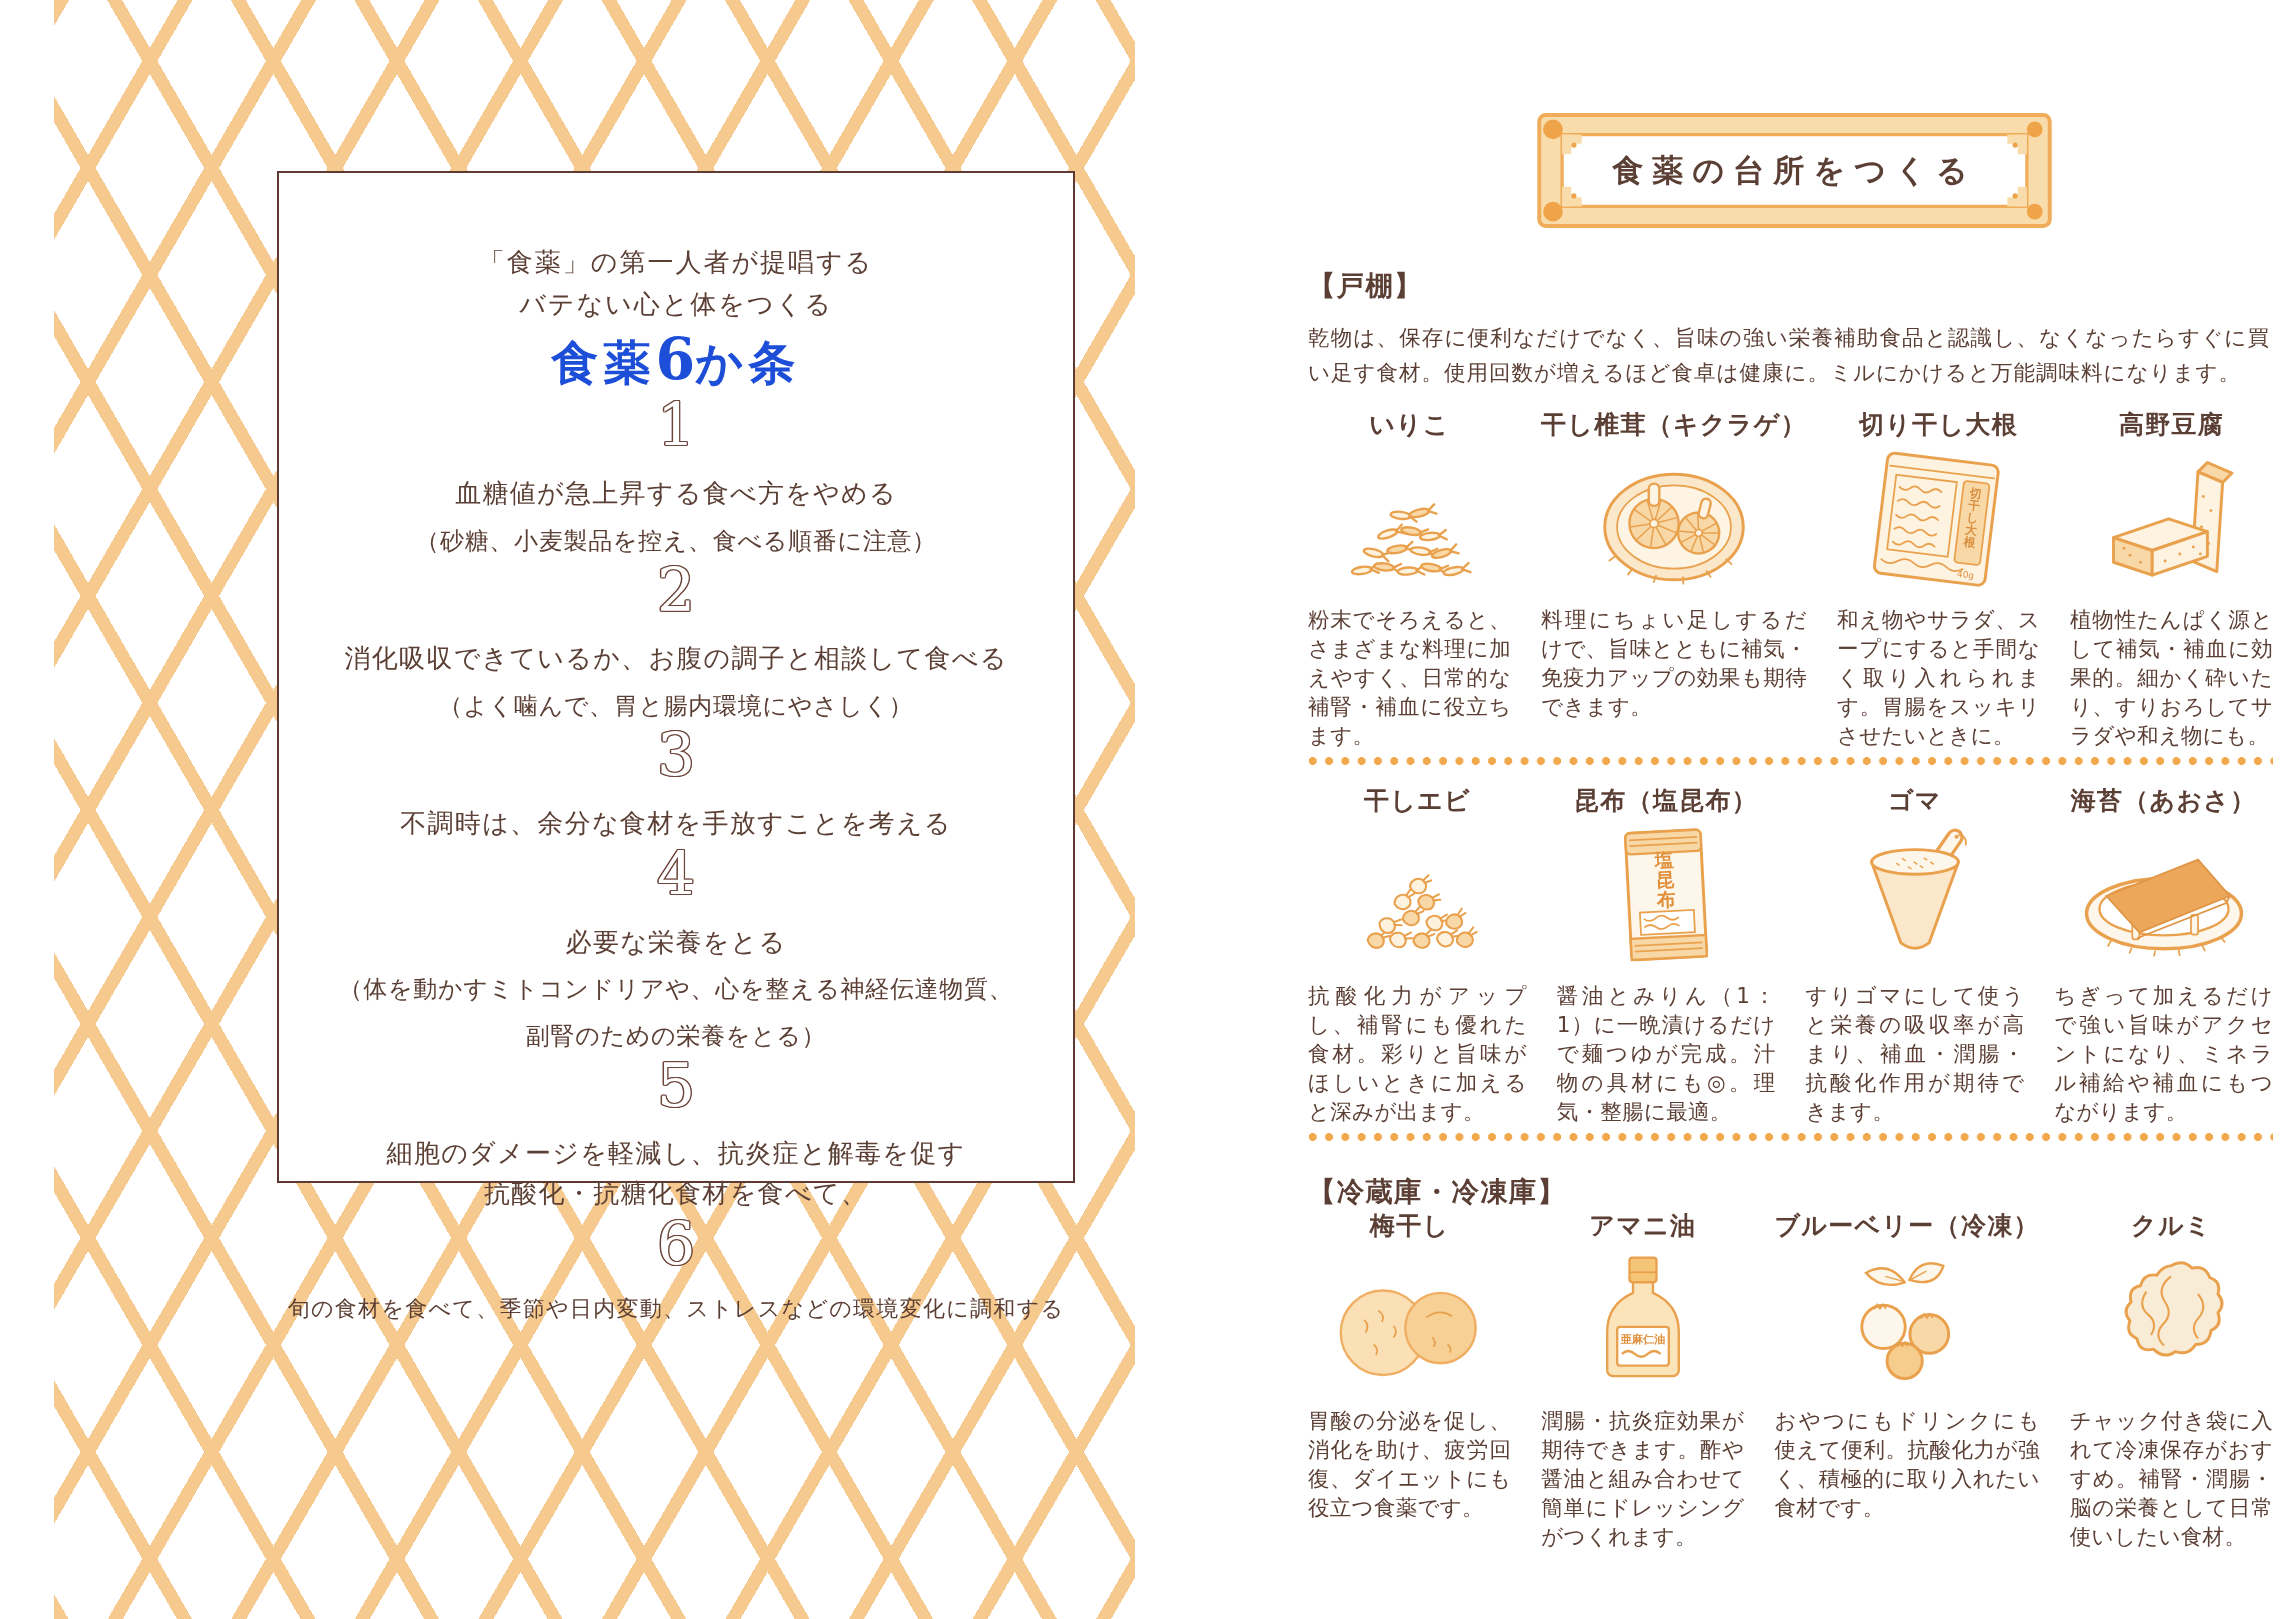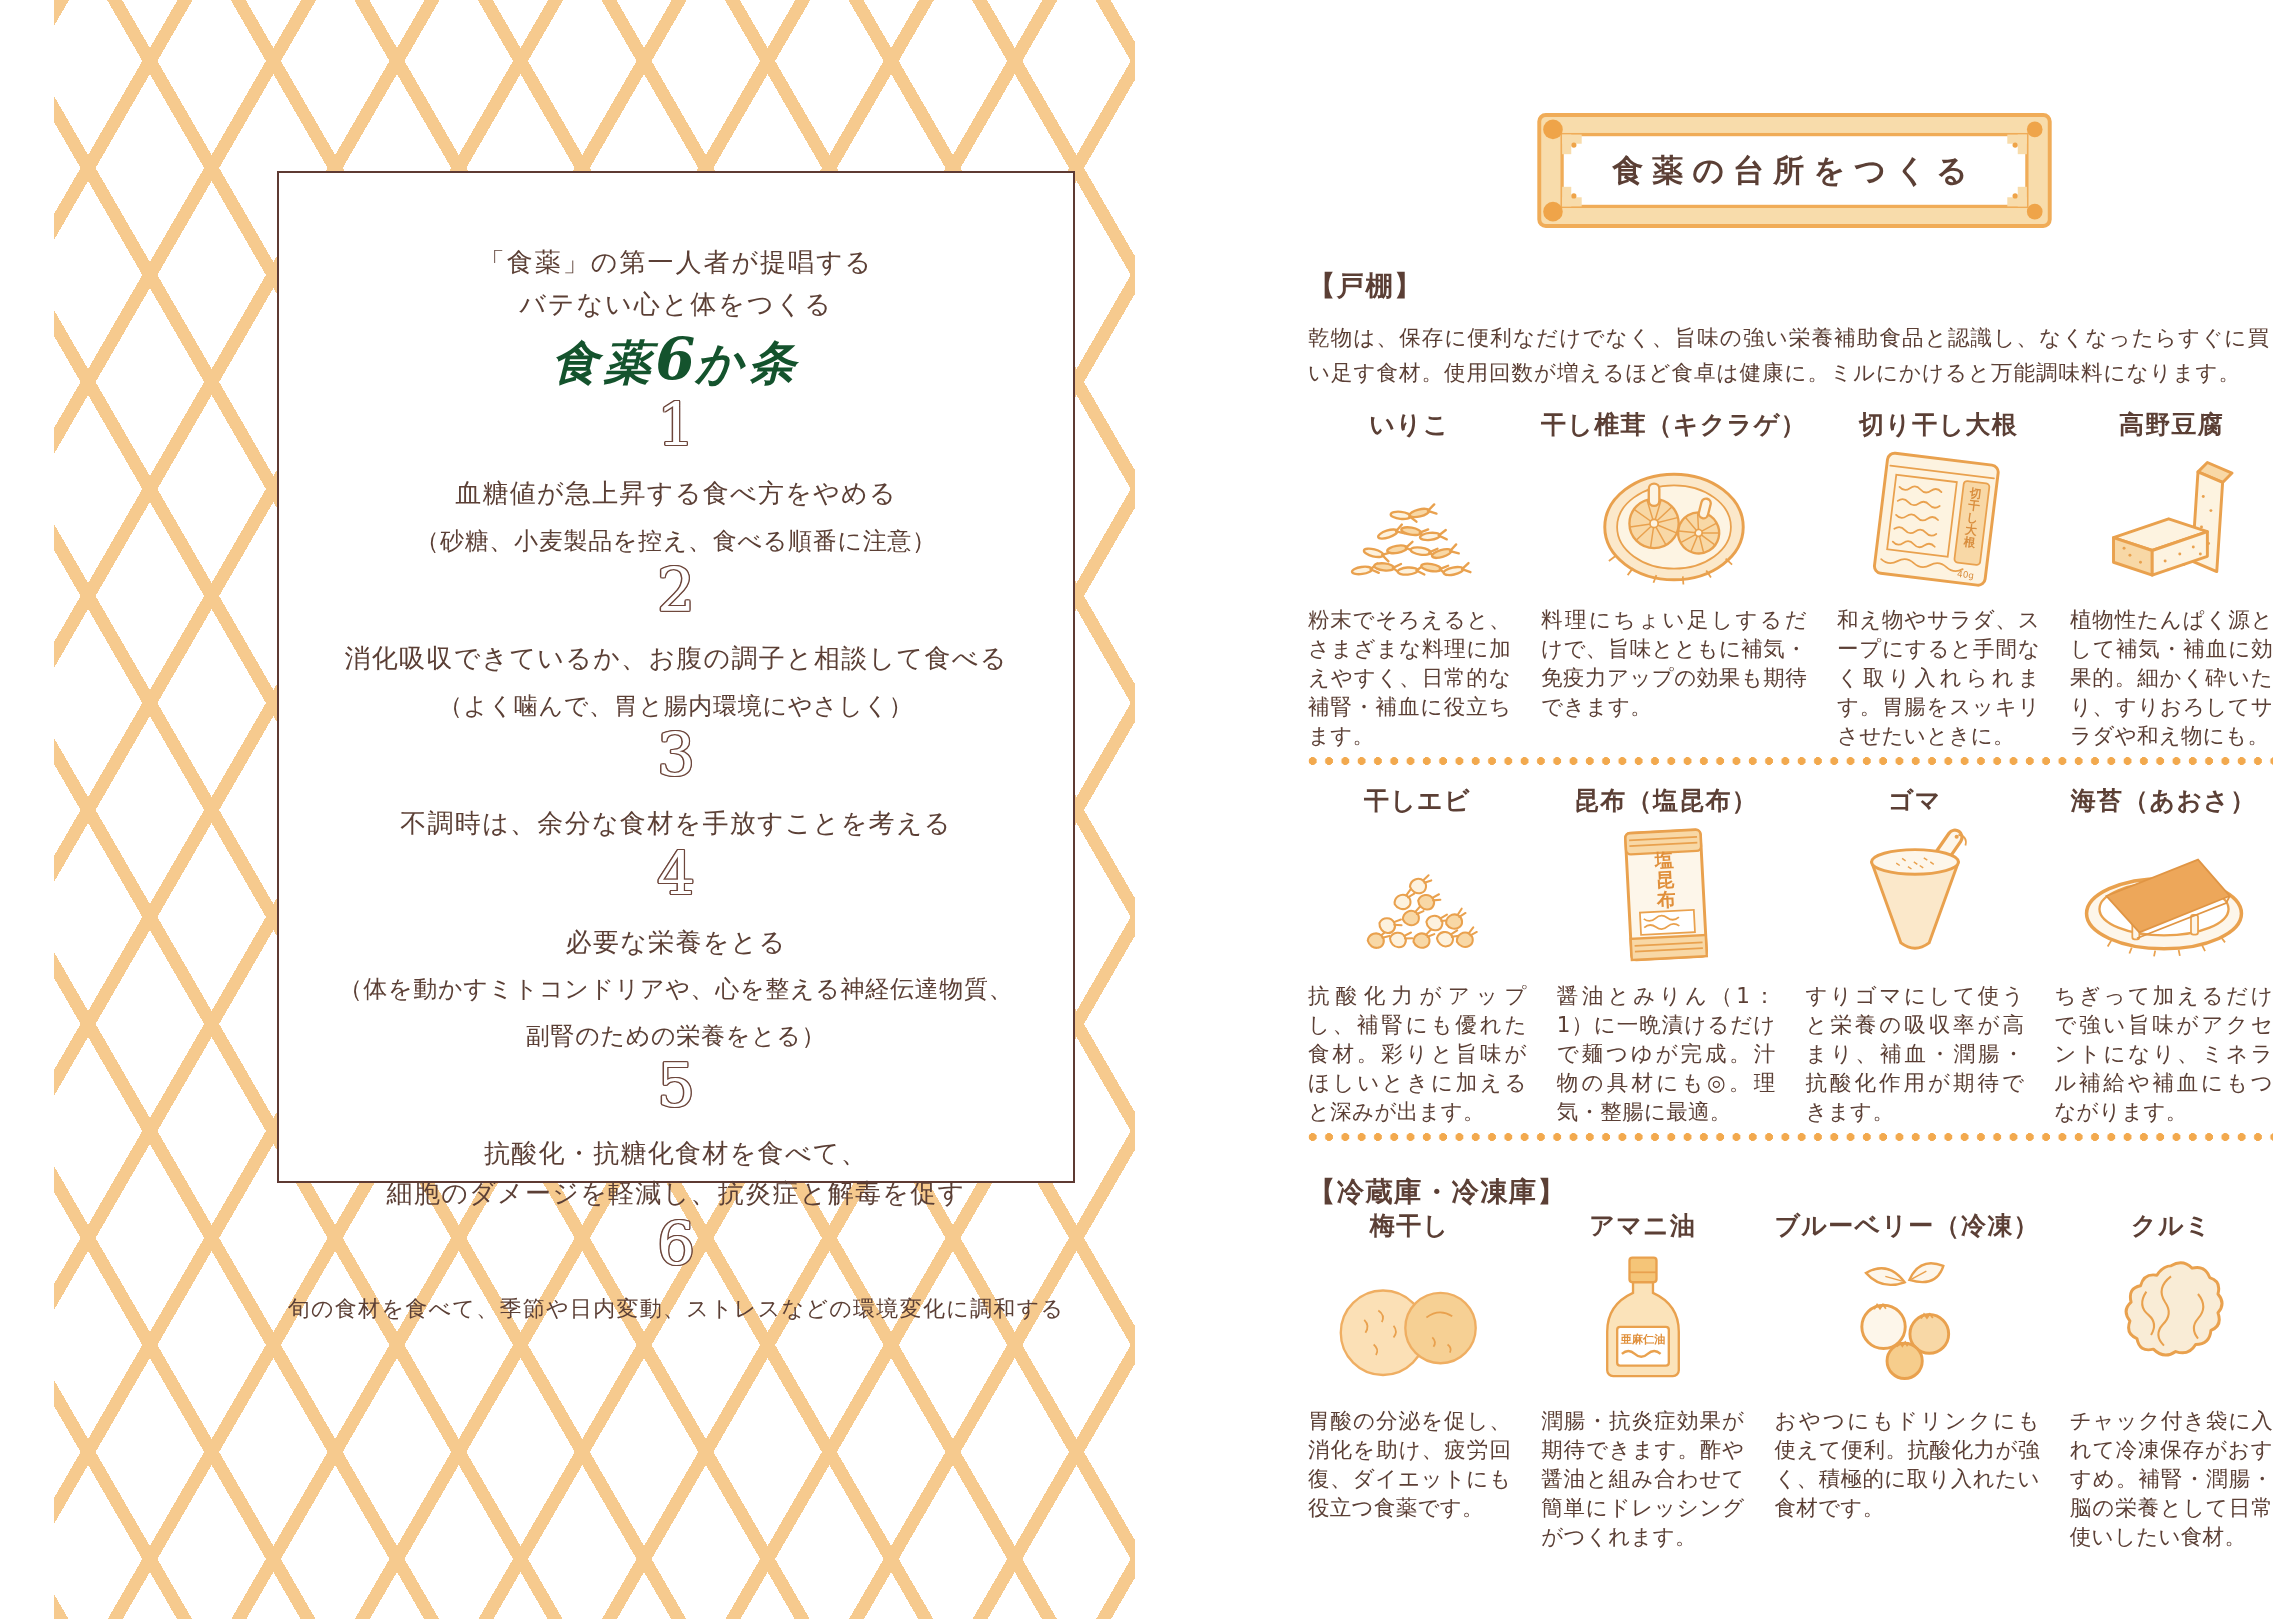--- a/index.html
+++ b/index.html
@@ -19,21 +19,21 @@
       repeating-linear-gradient(120deg, #f6ca8e 0px, #f6ca8e 13px, rgba(0,0,0,0) 13px, rgba(0,0,0,0) 107px);
   }
   .rule-box{
     position:absolute;left:277px;top:171px;width:798px;height:1012px;
     box-sizing:border-box;background:#ffffff;border:2px solid #5e3a33;
     display:flex;flex-direction:column;justify-content:space-between;
     align-items:center;text-align:center;
     padding:69px 0 75px 0;
   }
   .box-intro-line{font-size:26px;letter-spacing:2px;line-height:1.6;white-space:nowrap;}
-  .box-title{font-size:47px;font-weight:bold;letter-spacing:5.2px;color:#14532d;white-space:nowrap;font-style:italic;}
+  .box-title{font-size:47px;font-weight:bold;letter-spacing:5.2px;color:#1d4ed8;white-space:nowrap;}
   .box-title .t-num{font-family:"DejaVu Serif",serif;font-size:57px;letter-spacing:0;}
   .rule{display:flex;flex-direction:column;align-items:center;}
   .rule-num{
     font-family:"DejaVu Serif",serif;font-size:60px;line-height:1;color:#ffffff;
     text-shadow:1.4px 0 0 #6d463b,-1.4px 0 0 #6d463b,0 1.4px 0 #6d463b,0 -1.4px 0 #6d463b,
                 1px 1px 0 #6d463b,-1px 1px 0 #6d463b,1px -1px 0 #6d463b,-1px -1px 0 #6d463b;
     margin-bottom:18.3px;
   }
   .rule-line{font-size:26px;letter-spacing:1.3px;line-height:1.55;white-space:nowrap;}
   .rule-line.small{font-size:22px;}
@@ -105,22 +105,22 @@
 
       <div class="rule">
         <div class="rule-num">4</div>
         <div class="rule-line">必要な栄養をとる</div>
         <div class="rule-note">（体を動かすミトコンドリアや、心を整える神経伝達物質、</div>
         <div class="rule-note">副腎のための栄養をとる）</div>
       </div>
 
       <div class="rule">
         <div class="rule-num">5</div>
+        <div class="rule-line">細胞のダメージを軽減し、抗炎症と解毒を促す</div>
         <div class="rule-line">抗酸化・抗糖化食材を食べて、</div>
-        <div class="rule-line">細胞のダメージを軽減し、抗炎症と解毒を促す</div>
       </div>
 
       <div class="rule">
         <div class="rule-num">6</div>
         <div class="rule-line small">旬の食材を食べて、季節や日内変動、ストレスなどの環境変化に調和する</div>
       </div>
     </div>
   </div>
 
   <div>

